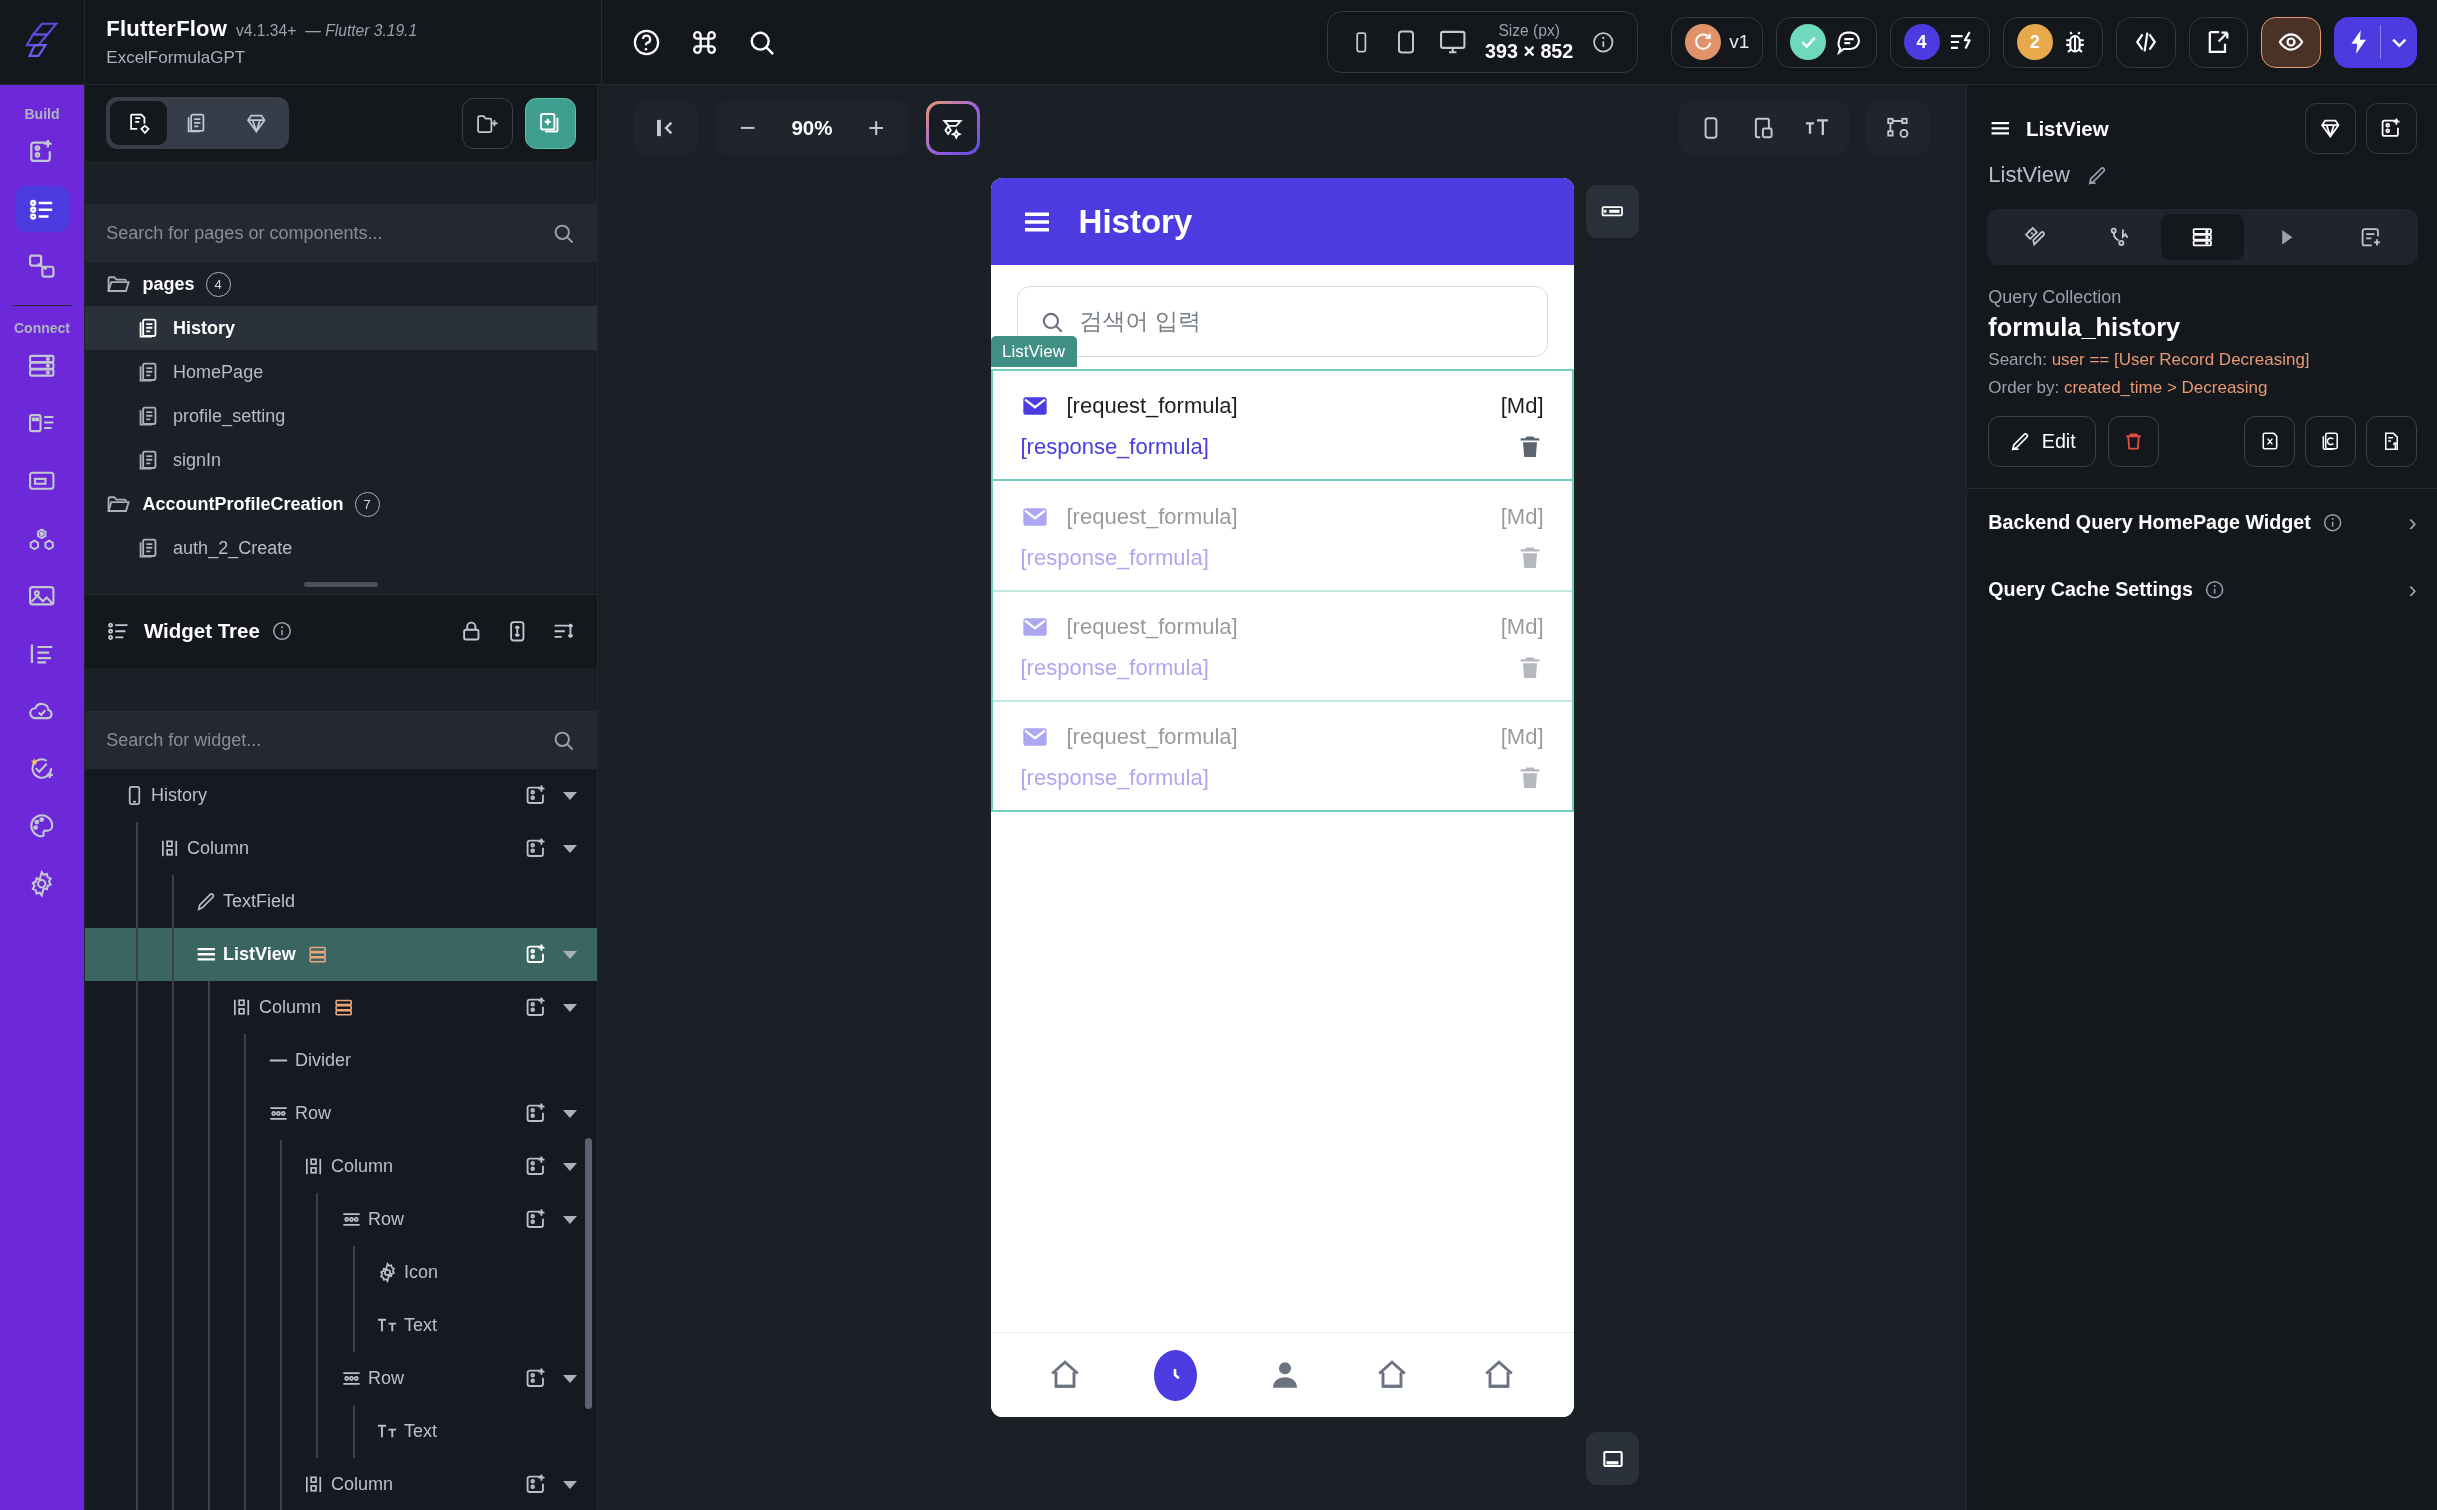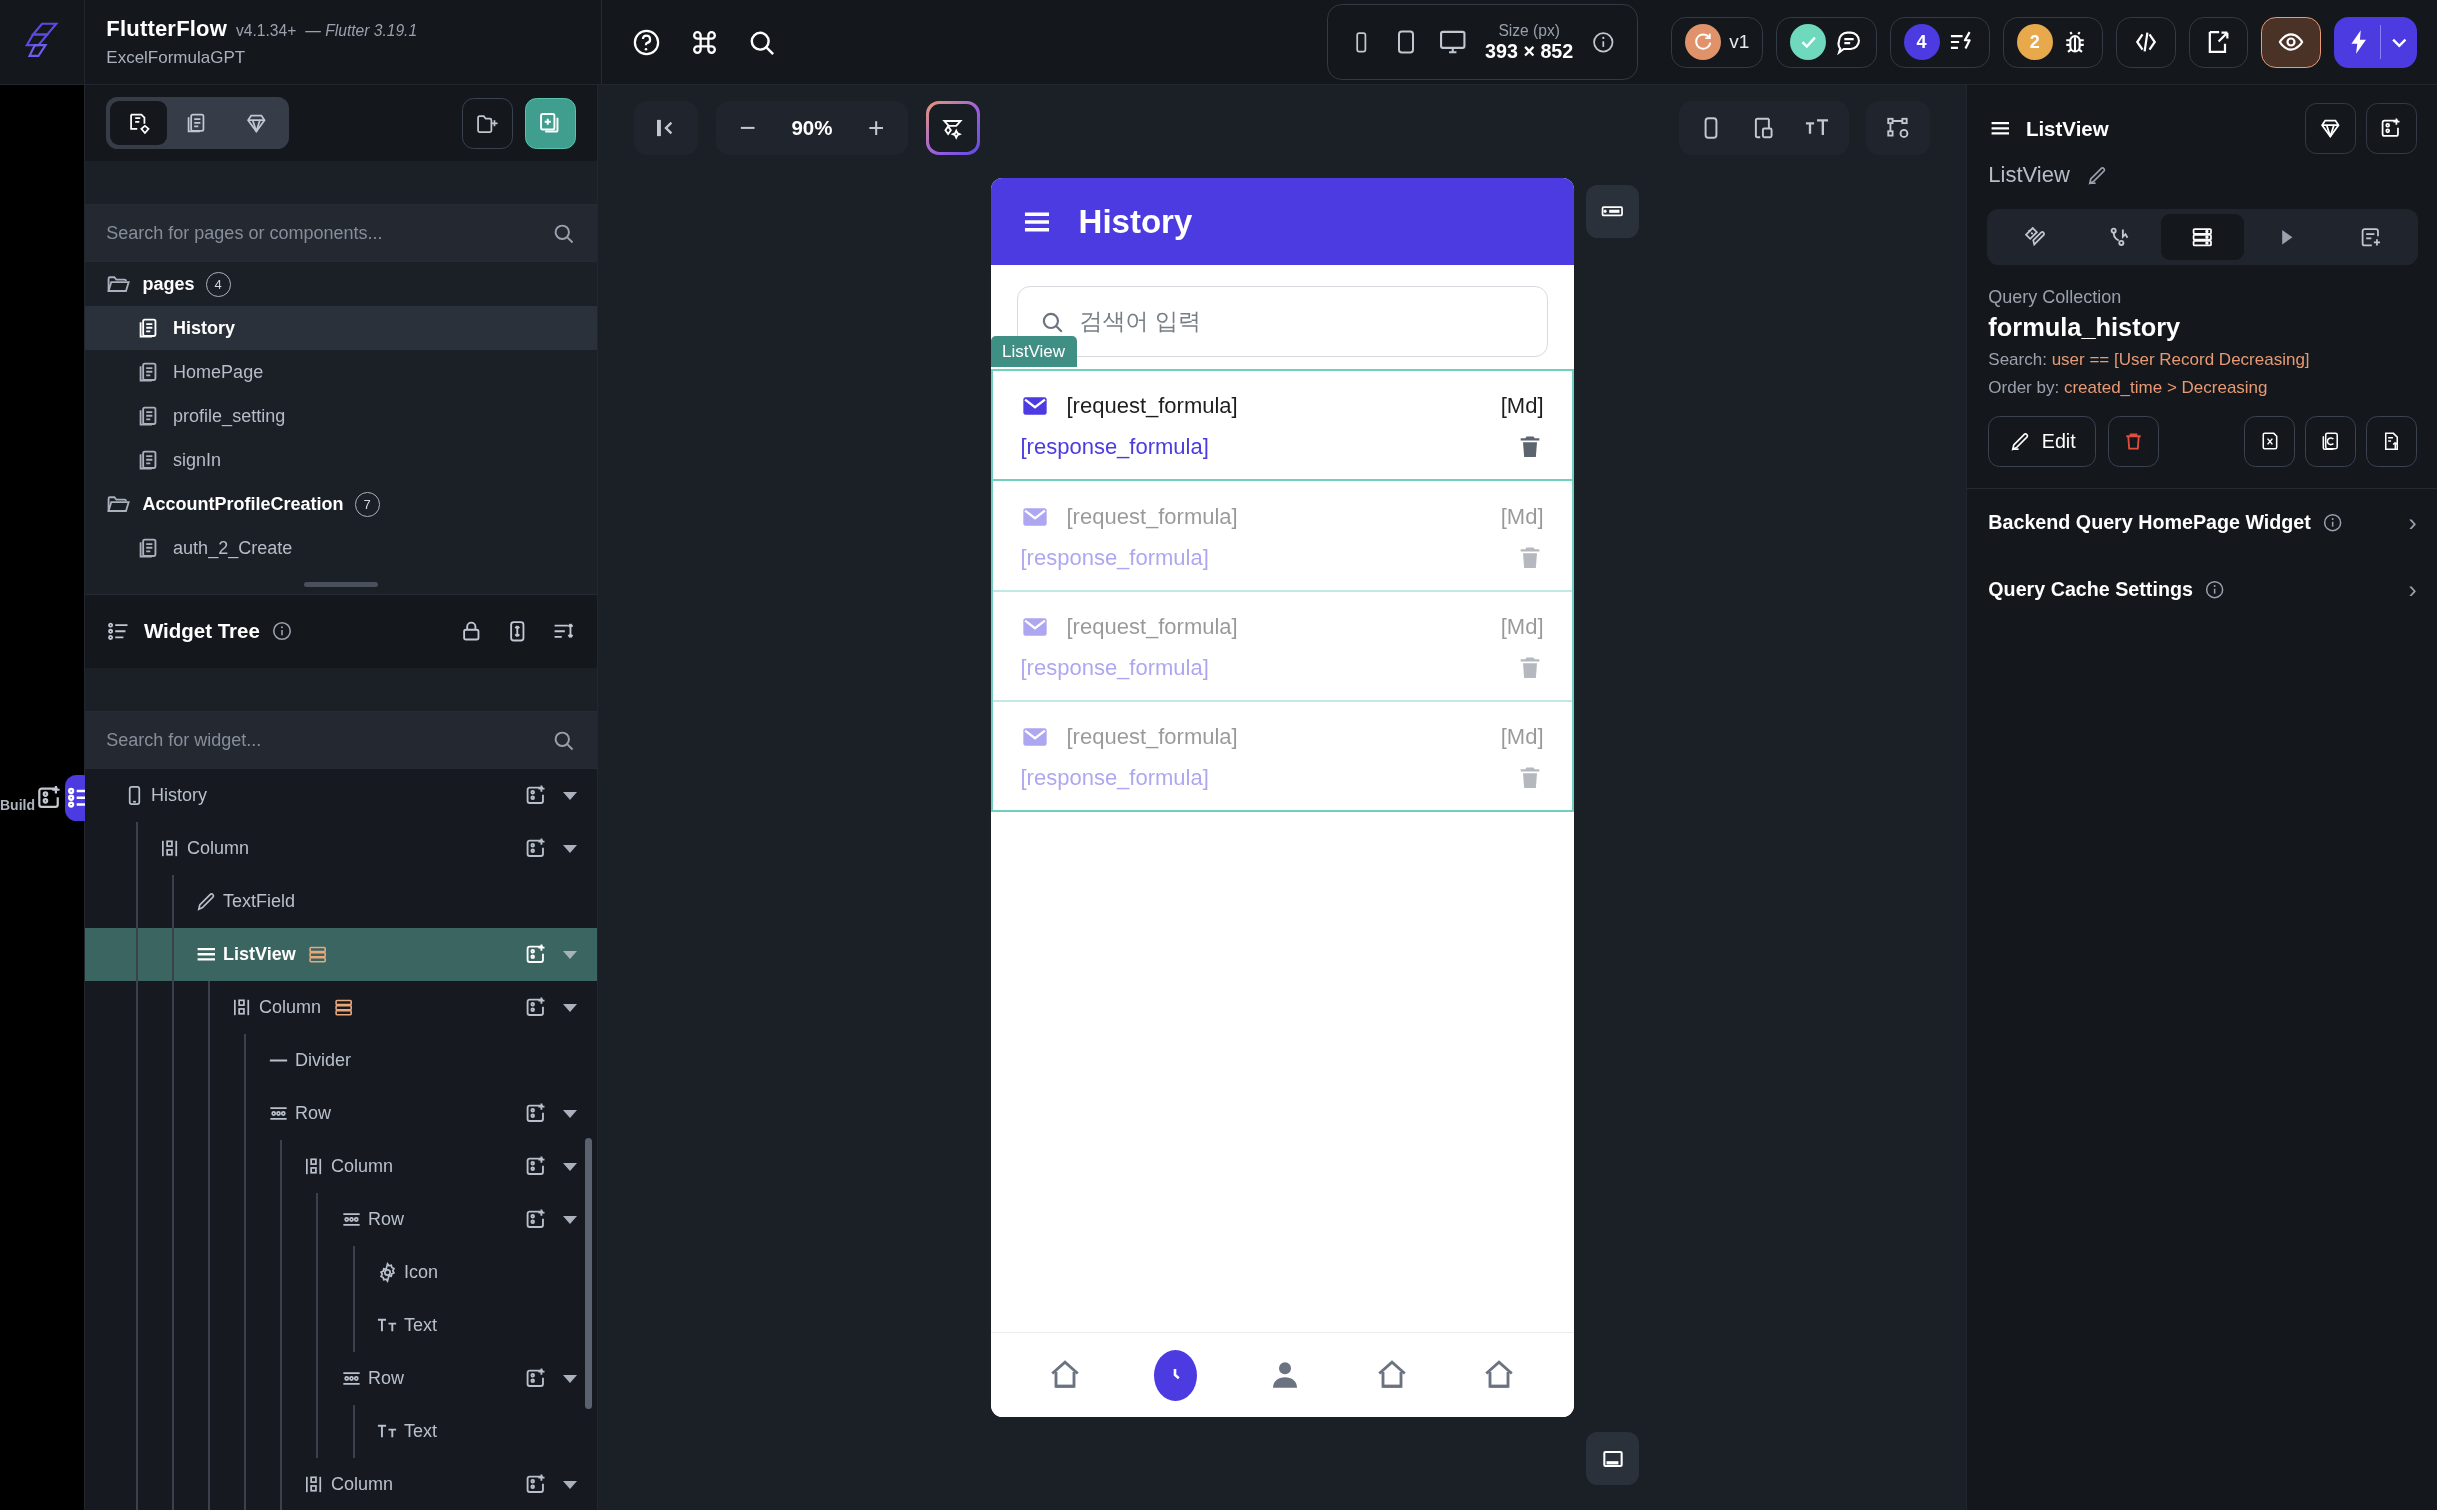--- a/index.html
+++ b/index.html
@@ -36,21 +36,21 @@
 
   .top-icons { display: flex; align-items: center; gap: 24.6px; padding: 0 28px; }
   .tic { width: 33px; height: 33px; display: flex; align-items: center; justify-content: center; cursor: pointer; }
   .tic svg { width: 31px; height: 31px; }
 
   .topbar-spacer { flex: 1 1 auto; }
 
   .size-pill {
     display: flex; align-items: center; gap: 18px;
     border: 0.8px solid #333a45; border-radius: 14.8px;
-    height: 76px; padding: 0 21.3px;
+    height: 62px; padding: 0 21.3px;
   }
   .dev-ic { display: flex; align-items: center; justify-content: center; cursor: pointer; }
   .size-text { display: flex; flex-direction: column; align-items: center; line-height: 1.15; }
   .size-lbl { font-size: 15.6px; color: #98a0ac; }
   .size-val { font-size: 19.7px; color: #ffffff; font-weight: bold; }
 
   .right-tools { display: flex; align-items: center; gap: 13px; padding: 0 21.3px 0 33px; }
   .pill-btn {
     display: flex; align-items: center; gap: 8.2px;
     border: 0.8px solid #333a45; border-radius: 14.8px;
@@ -68,23 +68,23 @@
     background: #4b3be0; border-radius: 14.8px; height: 51px;
     display: flex; align-items: center; padding: 0 4.9px 0 11.5px; gap: 6.6px; cursor: pointer;
   }
   .run-div { width:0.8px; height:34px; background:#8b7ffa; }
 
   
   .body-row { flex: 1 1 auto; display: flex; min-height: 0; }
 
   
   .rail {
-    width: 85px; flex: 0 0 85px; background: #000000;
+    width: 85px; flex: 0 0 85px; background: #6d28d9;
     border-right: 0.8px solid #22262e;
-    display: flex; flex-direction: row; align-items: center;
+    display: flex; flex-direction: column; align-items: center;
     padding-top: 11.5px; gap: 0;
   }
   .rail-label { font-size: 14px; color: #aeb4bf; font-weight: bold; margin: 9.8px 0 6.6px; }
   .rail-ic {
     width: 54px; height: 46px; border-radius: 11.5px;
     display: flex; align-items: center; justify-content: center;
     margin-bottom: 11.5px; cursor: pointer;
   }
   .rail-ic.active { background: #4b3be0; }
   .rail-sep { width: 59px; height: 0.8px; background: #2a2f38; margin: 3.3px 0 4.9px; }

